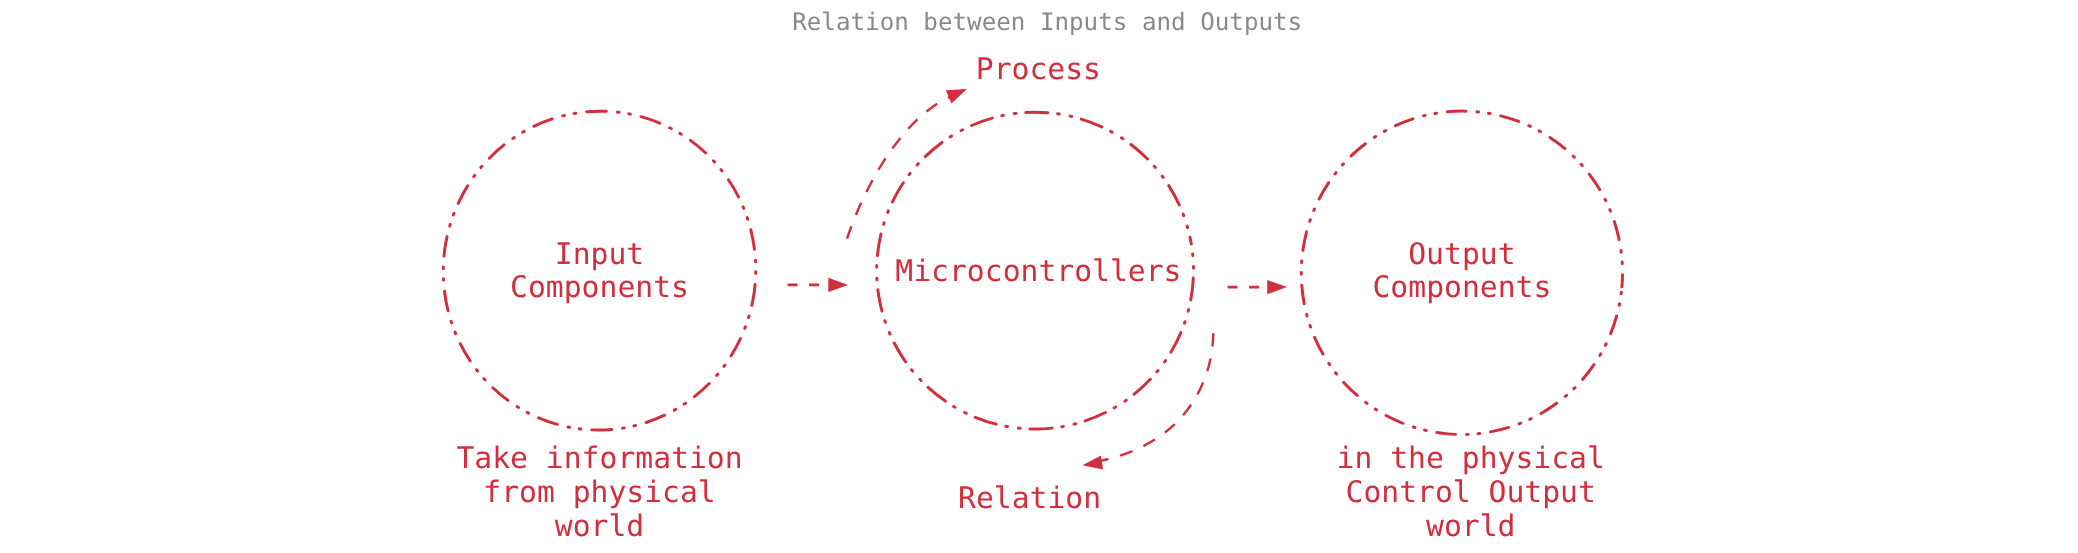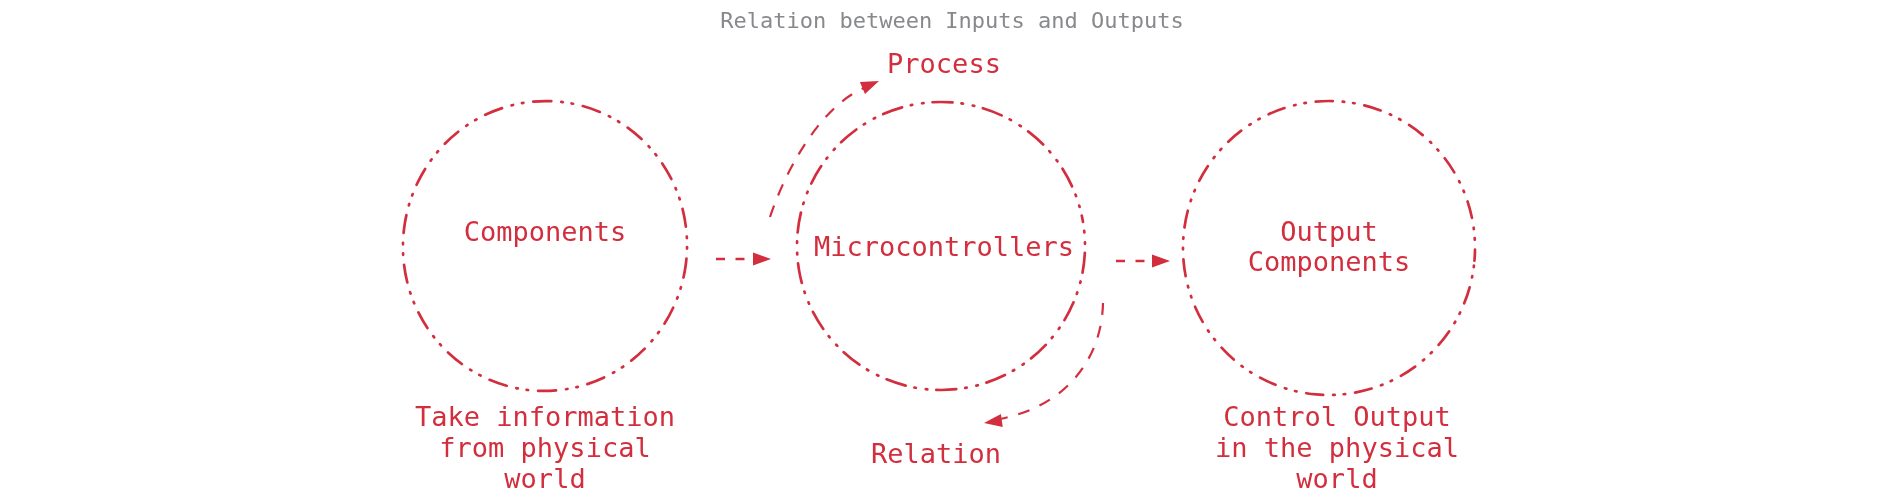--- a/index.html
+++ b/index.html
@@ -68,38 +68,39 @@
 
     <g>
       <path class="stroke-accent" d="M 1103 303 C 1102 355, 1070 405, 1000 419" stroke-width="2.2" stroke-dasharray="12 11"></path>
       <polygon class="fill-accent" points="0,0 -18,-6.5 -18,6.5" transform="translate(984 423) rotate(172)"></polygon>
     </g>
   </svg>
 
   <div class="title">Relation between Inputs and Outputs</div>
 
   <div class="txt node-label" style="left:545px;">
+    <div>Input</div>
     <div>Components</div>
   </div>
 
   <div class="txt node-label single" style="left:944px;">Microcontrollers</div>
 
   <div class="txt node-label" style="left:1329px;text-align:center;">
     <div>Output</div>
     <div>Components</div>
   </div>
 
   <div class="txt" style="left:944px;top:49px;">Process</div>
   <div class="txt" style="left:936px;top:439px;">Relation</div>
 
   <div class="txt caption" style="left:545px;">
     <div>Take information</div>
     <div>from physical</div>
     <div>world</div>
   </div>
 
   <div class="txt caption" style="left:1337px;">
+    <div>in the physical</div>
     <div>Control Output</div>
-    <div>in the physical</div>
     <div>world</div>
   </div>
 
 </div>
 
 </body></html>

